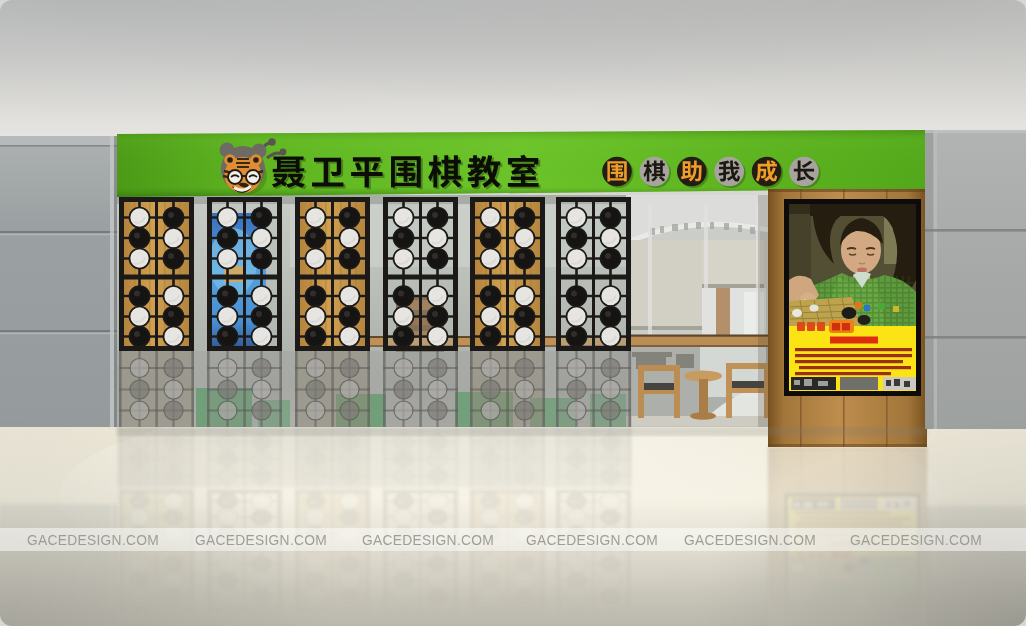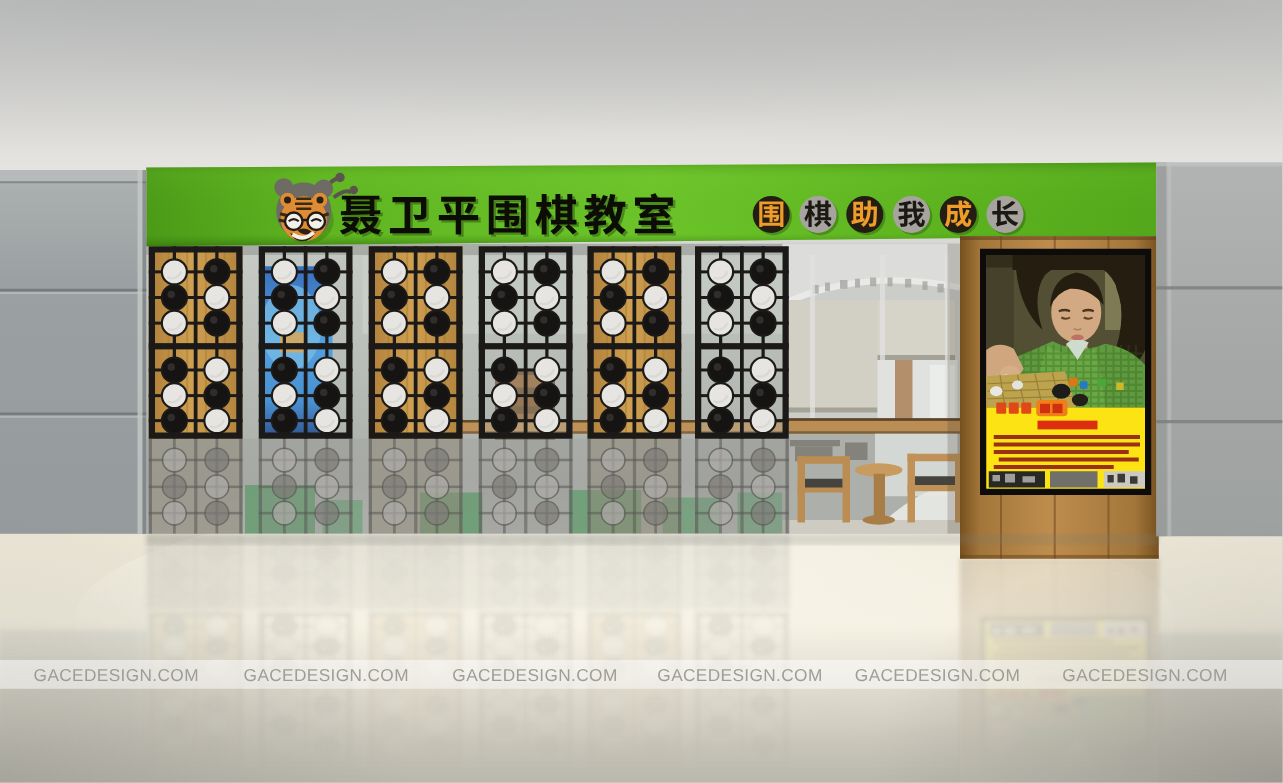--- a/index.html
+++ b/index.html
@@ -1,14 +1,14 @@
 <!DOCTYPE html>
 <html><head><meta charset="utf-8"><style>
 html,body{margin:0;padding:0;background:#d8d7d4;}
-#stage{position:relative;width:1026px;height:626px;overflow:hidden;font-family:"Liberation Sans",sans-serif;}
+#stage{position:relative;width:1026px;height:626px;overflow:hidden;font-family:"Liberation Sans",sans-serif;border-radius:12px;}
 </style></head><body>
 <div id="stage">
 <svg width="1026" height="626" viewBox="0 0 1026 626">
 <defs>
 <linearGradient id="ceil" x1="0" y1="0" x2="0" y2="1">
  <stop offset="0" stop-color="#c9c9c7"></stop>
           <stop offset="0.5" stop-color="#d8d7d4"></stop>
           <stop offset="1" stop-color="#e7e5e1"></stop>
 </linearGradient>
 <radialGradient id="ceilTL" cx="0.1" cy="0" r="0.9">

